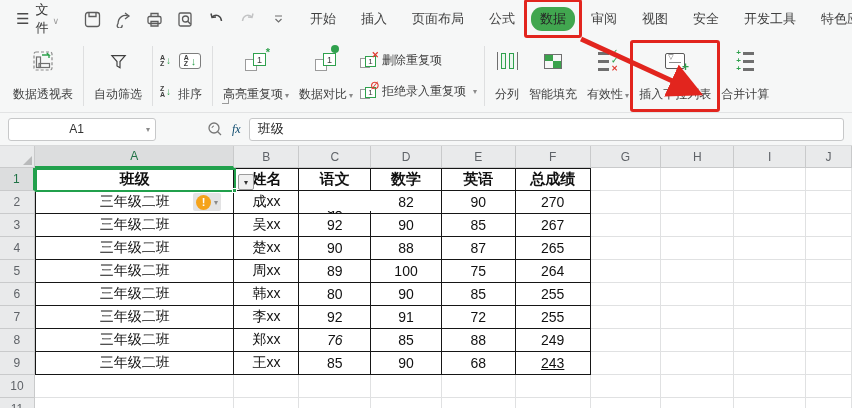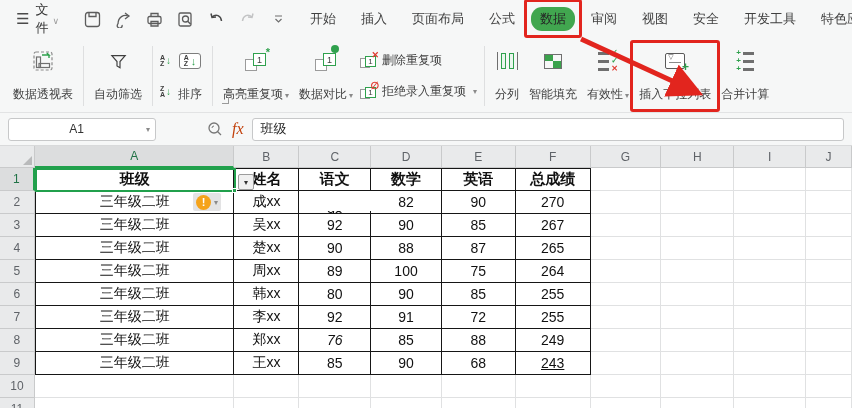--- a/index.html
+++ b/index.html
@@ -71,21 +71,21 @@
   .ddlic .ln { position:absolute; left:3px; right:3px; top:8px; height:1px; background:#8a8a8a; }
   .ddlic .pl { position:absolute; right:-5px; bottom:-6px; font-size:12px; font-weight:bold; color:#2fa14d; }
 
   
   .fbar { height:33px; background:#f6f7f7; border-bottom:1px solid #d9dadb; display:flex;
           align-items:center; padding:0 8px; gap:8px; }
   .namebox { width:148px; height:23px; background:#fff; border:1px solid #c7c8c9; border-radius:3px;
              display:flex; align-items:center; font-size:12px; color:#333; }
   .namebox .nval { flex:1; text-align:center; }
   .namebox .dd { margin-right:5px; }
-  .fx { font-style:italic; font-family:"Liberation Serif", serif; font-size:16px; color:#c2410c; }
+  .fx { font-style:italic; font-family:"Liberation Serif", serif; font-size:12px; color:#0c4a6e; }
   .finput { flex:1; height:23px; background:#fff; border:1px solid #c7c8c9; border-radius:3px;
             font-size:13px; color:#222; display:flex; align-items:center; padding-left:8px; }
 
   
   .sheet { position:relative; background:#fff; }
   .colheads { display:flex; height:22px; }
   .chead { background:#e9eaeb; border-right:1px solid #c9cacb; border-bottom:1px solid #c9cacb;
            font-size:12px; color:#5f6368; display:flex; align-items:center; justify-content:center; }
   .chead.sel { background:#dcddde; color:#217346; border-bottom:2px solid #21a04c; }
   .corner { width:35px; background:#e9eaeb; border-right:1px solid #c9cacb;

